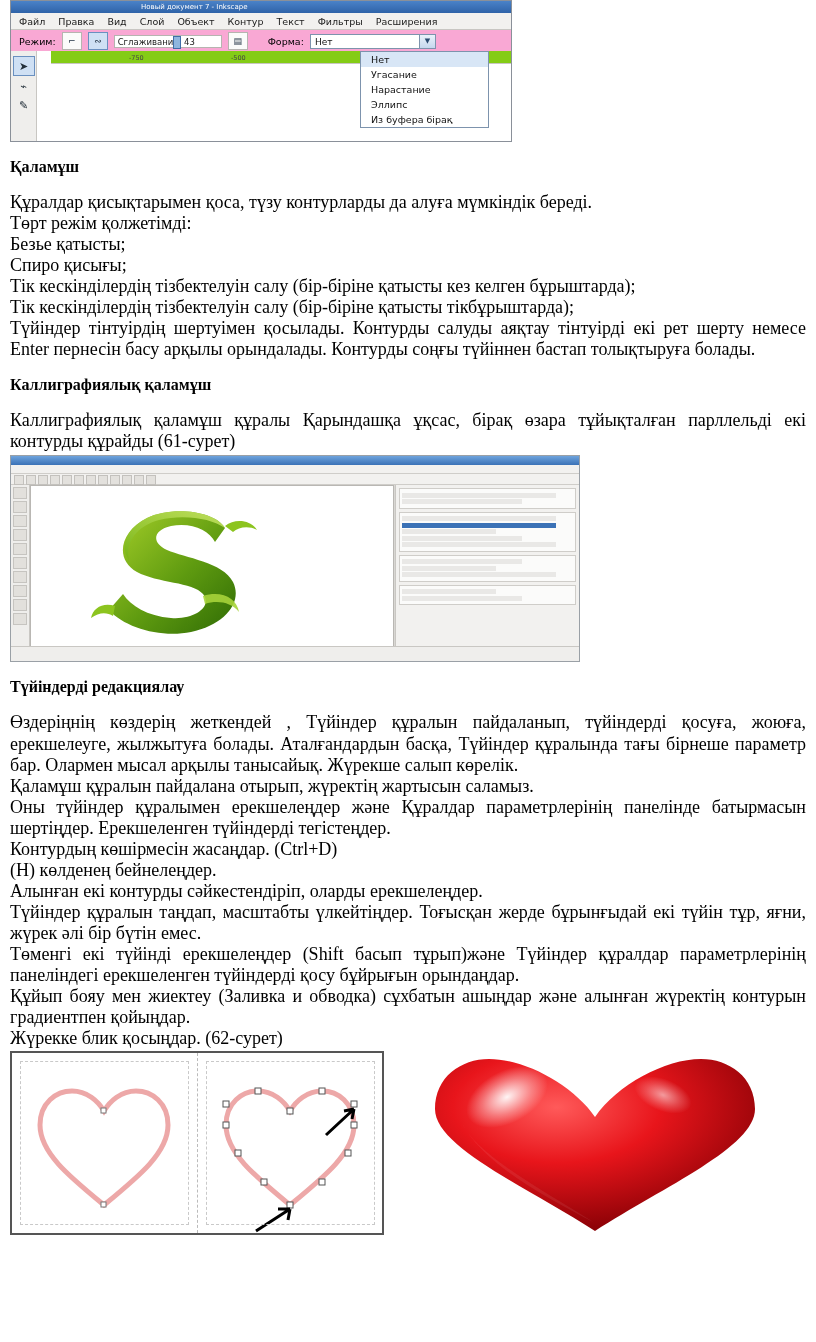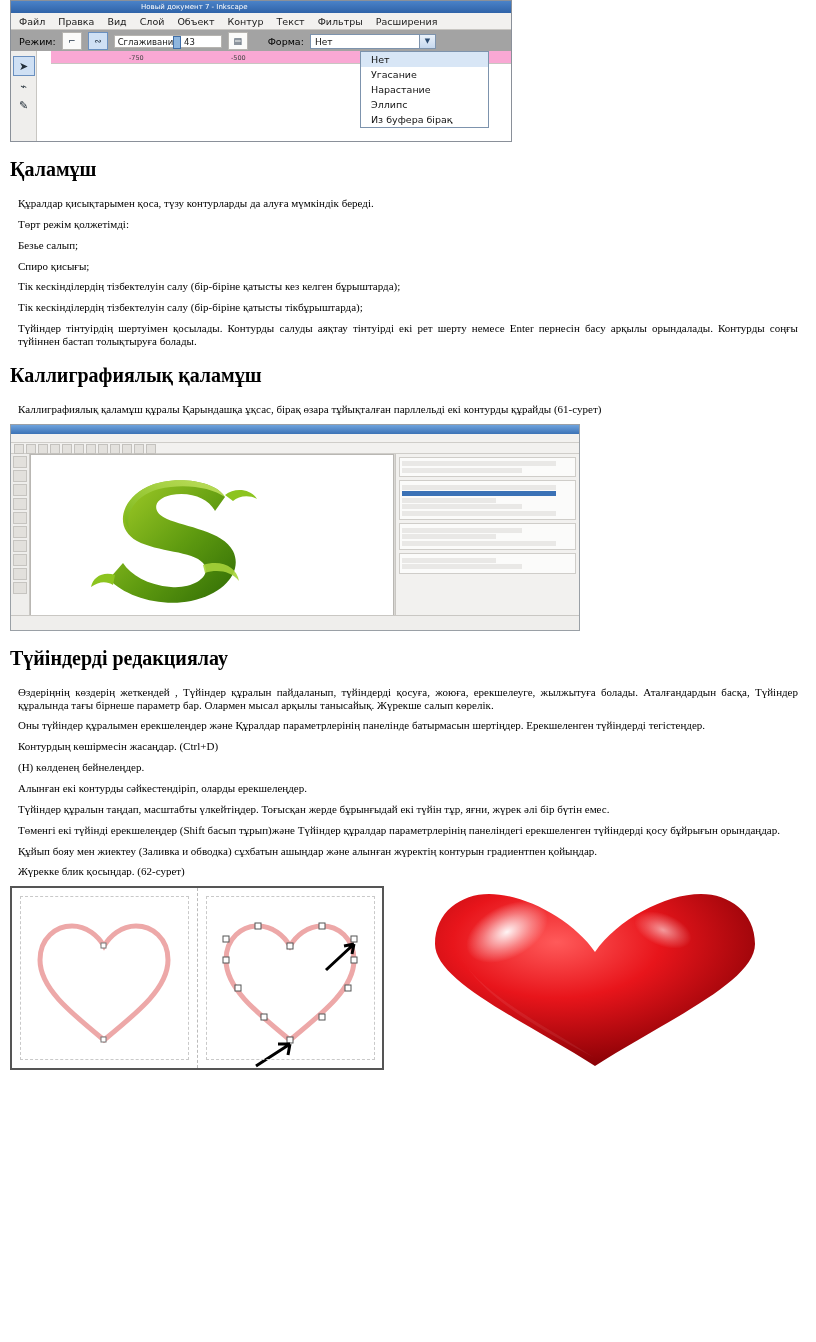--- a/index.html
+++ b/index.html
@@ -51,21 +51,21 @@
     display: flex;
     align-items: center;
     font-size: 9.5px;
     padding-left: 8px;
     gap: 13px;
     color: #1a1a1a;
   }
   .shot1 .menubar span { cursor: default; }
   .shot1 .toolrow {
     height: 22px;
-    background: #a3a3a3;
+    background: #f9a8d4;
     border-bottom: 1px solid #c8c6c2;
     display: flex;
     align-items: center;
     font-size: 9.5px;
     padding-left: 8px;
     gap: 6px;
     position: relative;
   }
   .shot1 .tbtn {
     width: 18px; height: 16px;
@@ -135,21 +135,21 @@
   .shot1 .canvasarea {
     position: absolute;
     left: 0; top: 50px;
     right: 0; bottom: 0;
     background: #ffffff;
   }
   .shot1 .ruler {
     position: absolute;
     left: 40px; top: 50px; right: 0;
     height: 12px;
-    background: #f9a8d4;
+    background: #84cc16;
     border-bottom: 1px solid #c8c6c2;
     font-size: 6.5px;
     color: #444;
   }
   .shot1 .ruler .tick { position: absolute; top: 3px; }
   .shot1 .lefttools {
     position: absolute;
     left: 0; top: 50px;
     width: 26px; bottom: 0;
     background: #efeeec;
@@ -169,26 +169,26 @@
   .shot1 .lefttools .ti.on { background: #cfe0f4; border: 1px solid #6a90c0; }
 
   
   .figcap {
     font-weight: bold;
     font-style: italic;
     font-size: 15.5px;
     margin: 2px 0 1px 0;
   }
   .figcap .norm { font-style: normal; font-weight: normal; }
-  .h-bold { font-weight: bold; font-size: 20px; margin: 16px 0; }
+  .h-bold { font-weight: bold; font-size: 16px; margin: 16px 0; }
   p.t {
-    margin: 8px;
+    margin: 0;
     text-align: justify;
     line-height: 1.17;
-    font-size: 11px;
+    font-size: 18px;
   }
   p.tj { text-align: justify; }
   .b { font-weight: normal; }
 
   
   .shot2 {
     width: 568px;
     height: 205px;
     border: 1px solid #9aa0a6;
     margin: 3px 0 3px 0;
@@ -381,21 +381,21 @@
       <div>Нарастание</div>
       <div>Эллипс</div>
       <div>Из буфера бірақ</div>
     </div>
   </div>
 
 
   <div class="h-bold">Қаламұш</div>
   <p class="t">Құралдар қисықтарымен қоса, түзу контурларды да алуға мүмкіндік береді.</p>
   <p class="t">Төрт режім қолжетімді:</p>
-  <p class="t">Безье салып;</p>
+  <p class="t">Безье қатысты;</p>
   <p class="t">Спиро қисығы;</p>
   <p class="t">Тік кескінділердің тізбектелуін салу (бір-біріне қатысты кез келген бұрыштарда);</p>
   <p class="t">Тік кескінділердің тізбектелуін салу (бір-біріне қатысты тікбұрыштарда);</p>
   <p class="t tj">Түйіндер тінтуірдің шертуімен қосылады. Контурды салуды аяқтау тінтуірді екі рет шерту немесе Enter пернесін басу арқылы орындалады. Контурды соңғы түйіннен бастап толықтыруға болады.</p>
   <div class="h-bold">Каллиграфиялық қаламұш</div>
   <p class="t tj"><span class="b">Каллиграфиялық</span><span> қаламұш құралы </span><span class="b">Қарындашқа</span><span> ұқсас, бірақ өзара тұйықталған парллельді екі контурды құрайды (61-сурет)</span></p>
 
   <div class="shot2">
     <div class="tbar"></div>
     <div class="mbar"></div>
@@ -491,20 +491,21 @@
       <div style="background:#330099"></div>
       <div style="background:#990099"></div>
       <div style="background:#cc0066"></div>
       <div style="background:#996633"></div>
     </div>
     <div class="statusbar"></div>
   </div>
 
   <div class="h-bold">Түйіндерді редакциялау</div>
   <p class="t tj"><span>Өздеріңнің көздерің жеткендей , </span><span class="b">Түйіндер</span><span> құралын пайдаланып, түйіндерді қосуға, жоюға, ерекшелеуге, жылжытуға болады. Аталғандардын басқа, </span><span class="b">Түйіндер</span><span> құралында тағы бірнеше параметр бар. Олармен мысал арқылы танысайық. Жүрекше салып көрелік.</span></p>
+  <p class="t tj">Қаламұш құралын пайдалана отырып, жүректің жартысын саламыз.</p>
   <p class="t tj">Оны түйіндер құралымен ерекшелеңдер және Құралдар параметрлерінің панелінде батырмасын шертіңдер. Ерекшеленген түйіндерді тегістеңдер.</p>
   <p class="t">Контурдың көшірмесін жасаңдар. (Ctrl+D)</p>
   <p class="t">(H) көлденең бейнелеңдер.</p>
   <p class="t">Алынған екі контурды сәйкестендіріп, оларды ерекшелеңдер.</p>
   <p class="t tj">Түйіндер құралын таңдап, масштабты үлкейтіңдер. Тоғысқан жерде бұрынғыдай екі түйін тұр, яғни, жүрек әлі бір бүтін емес.</p>
   <p class="t tj">Төменгі екі түйінді ерекшелеңдер (Shift басып тұрып)және Түйіндер құралдар параметрлерінің панеліндегі ерекшеленген түйіндерді қосу бұйрығын орындаңдар.</p>
   <p class="t tj">Құйып бояу мен жиектеу (Заливка и обводка) сұхбатын ашыңдар және алынған жүректің контурын градиентпен қойыңдар.</p>
   <p class="t">Жүрекке блик қосыңдар. (62-сурет)</p>
 
   <div class="shot3wrap">

